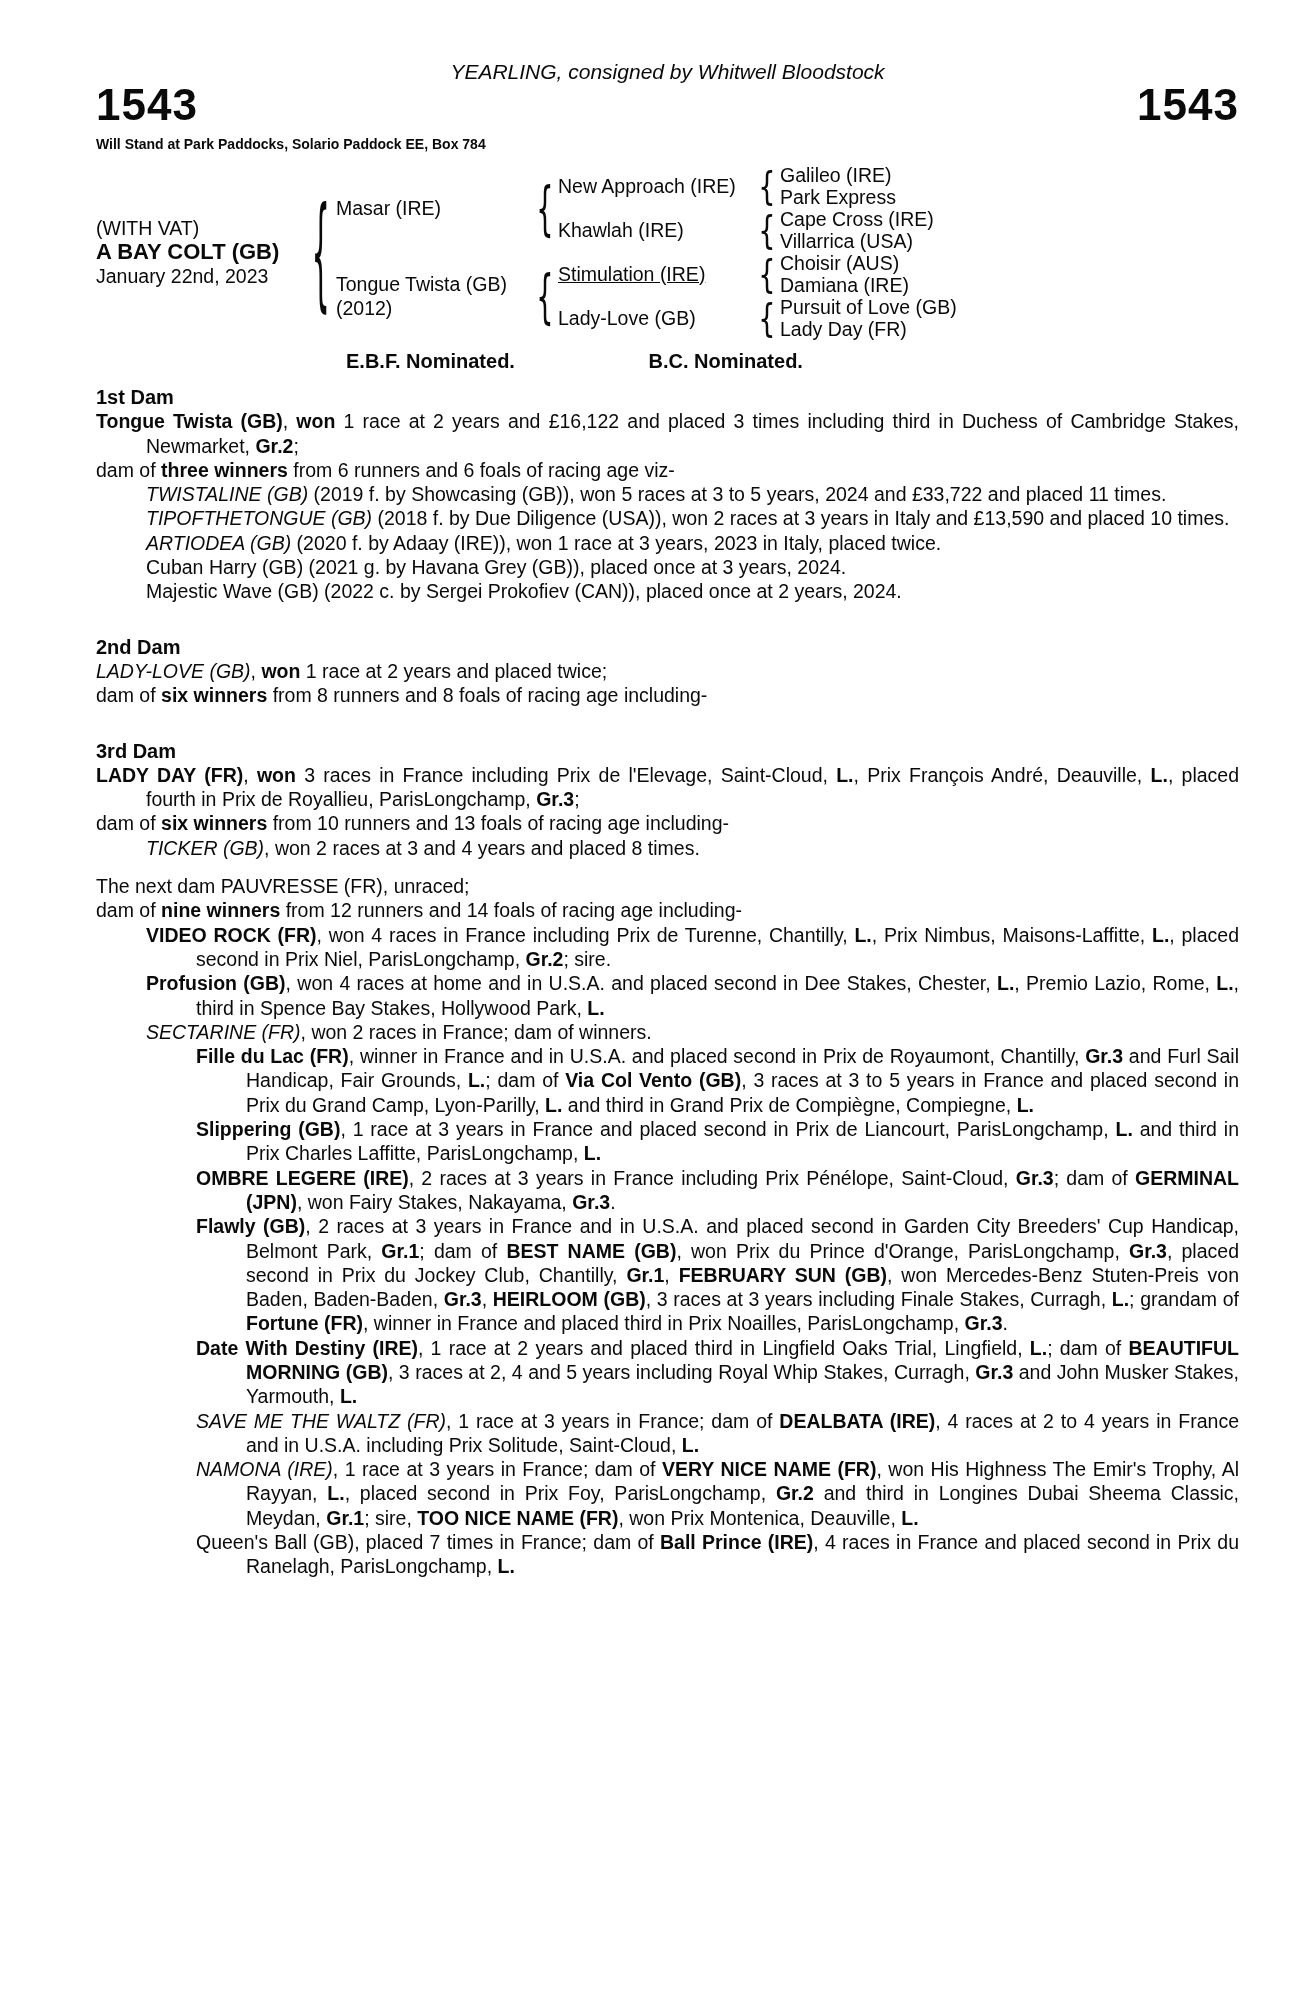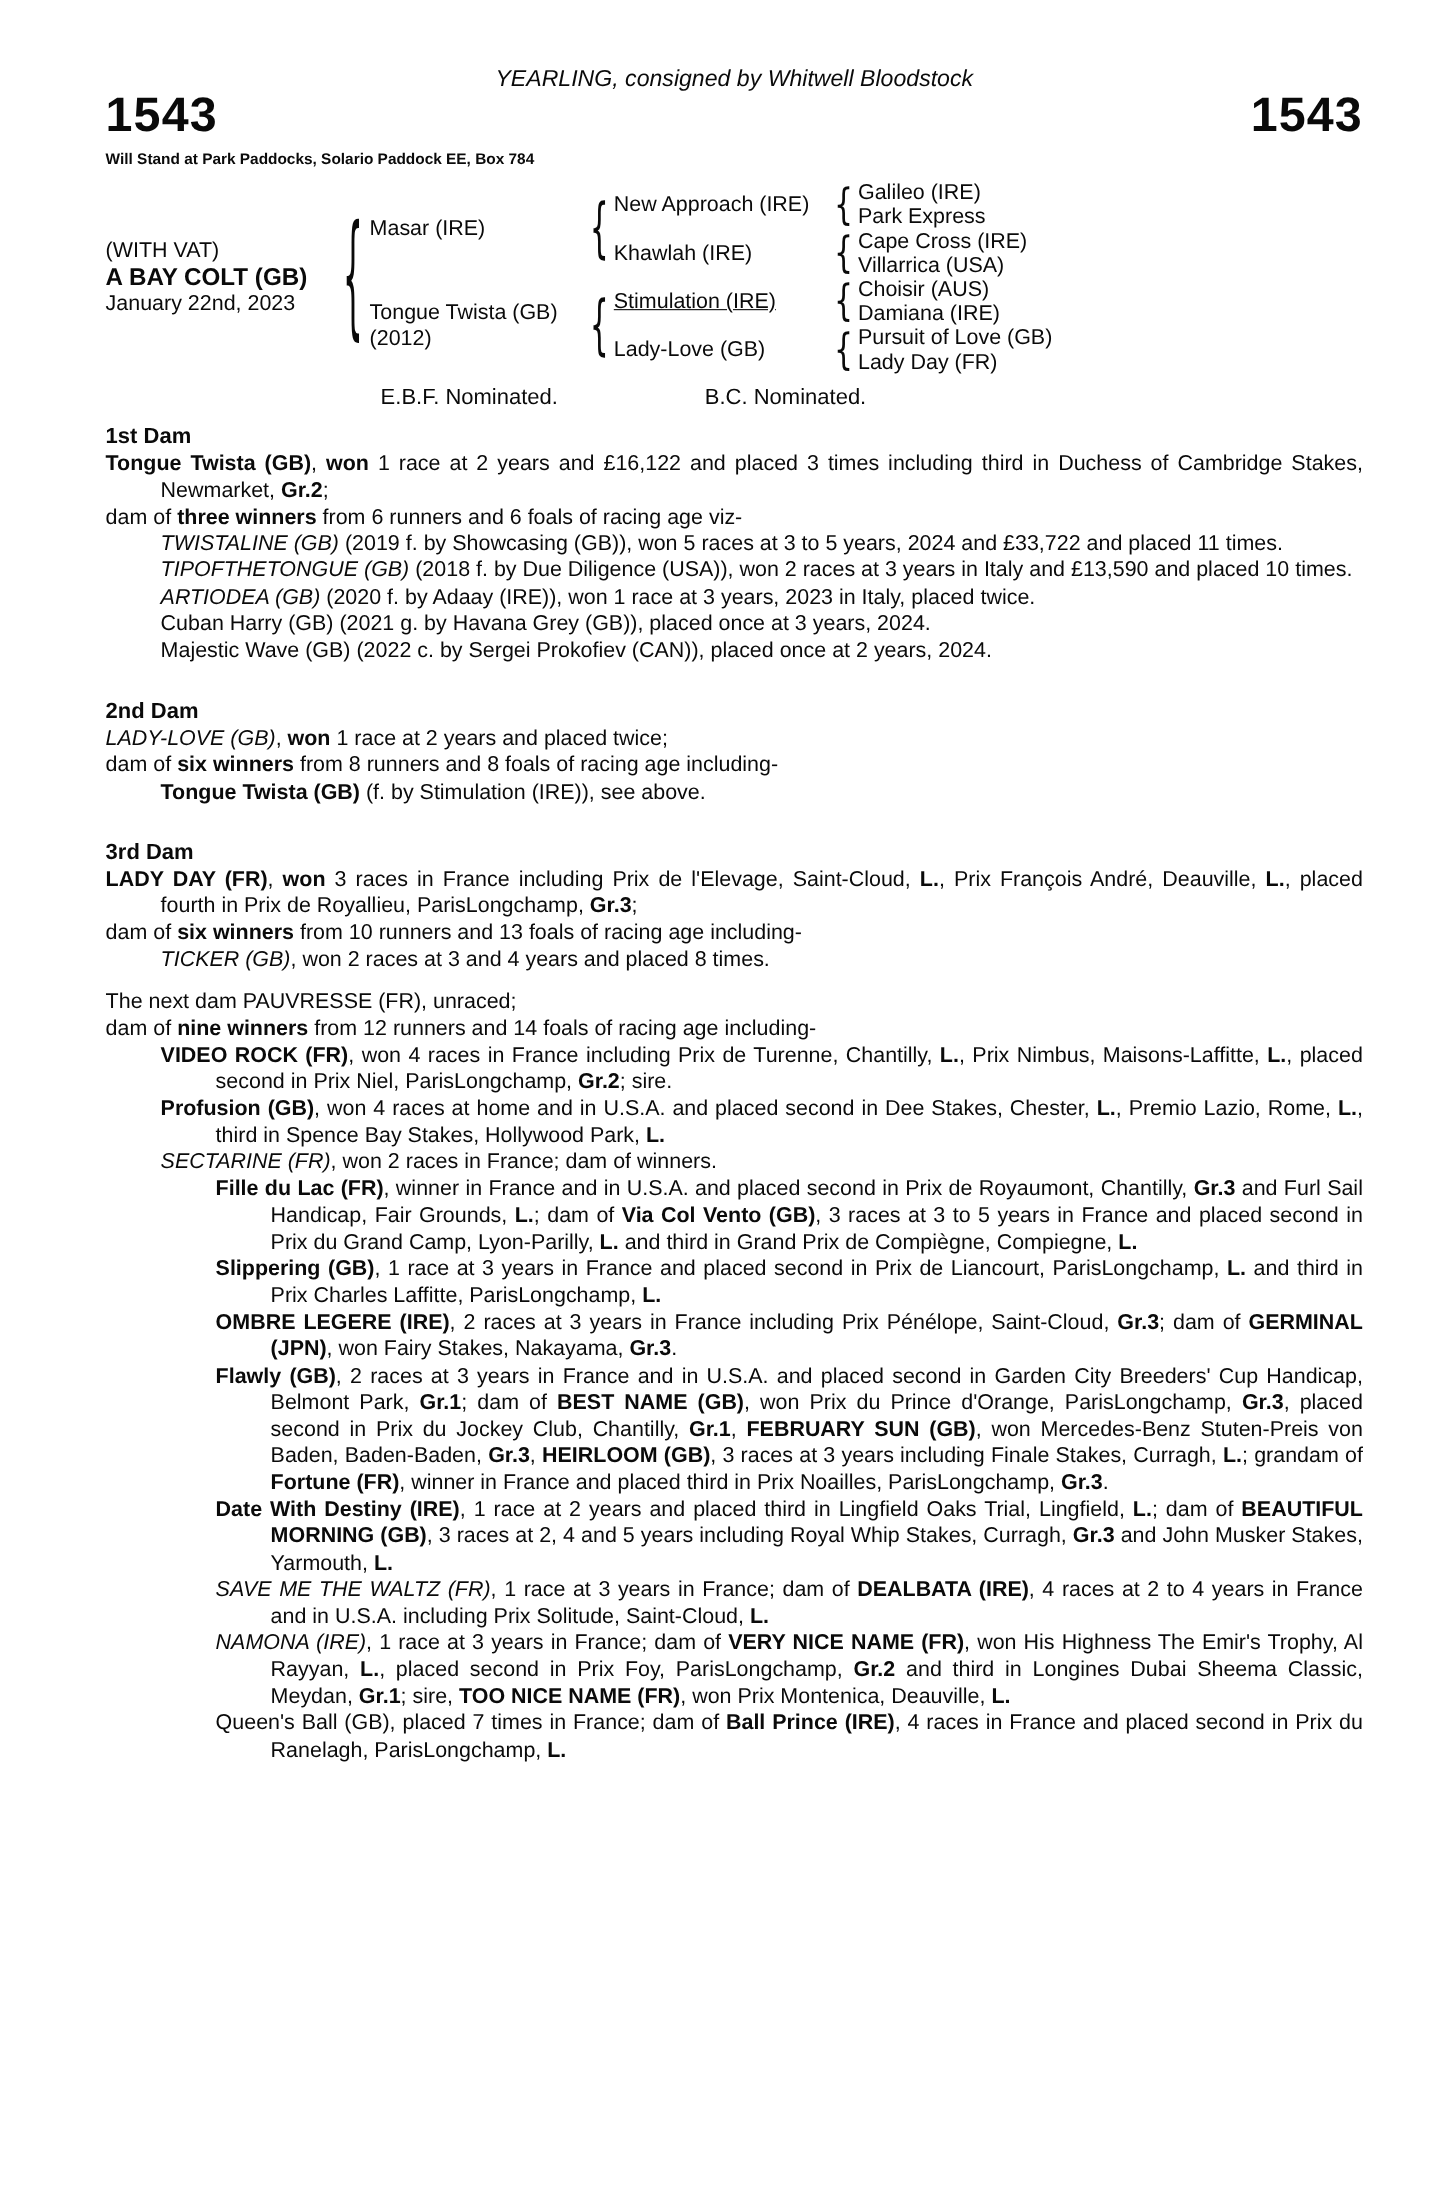--- a/index.html
+++ b/index.html
@@ -58,21 +58,21 @@
   .g3-7{grid-column:7;grid-row:8;}
   .brace{display:flex;align-items:center;justify-content:center;overflow:visible;}
   .brace>span{
     display:block;font-family:"DejaVu Sans",sans-serif;font-size:34px;line-height:34px;
     transform-origin:center center;color:#0a0a0a;
   }
   .b-sm>span{transform:scaleX(.8) scaleY(1.15);}
   .b-md>span{transform:scaleX(.8) scaleY(1.75);}
   .b-big>span{transform:scaleX(.85) scaleY(3.6);}
 
-  .nominations{margin-top:9px;font-weight:normal;font-size:20px;line-height:24px;}
+  .nominations{margin-top:9px;font-weight:bold;font-size:20px;line-height:24px;}
   .nominations .ebf{margin-left:250px;}
   .nominations .bc{margin-left:128px;}
 
   
   .sections{margin-top:12px;font-size:19.5px;line-height:24.3px;}
   .section{margin-top:31px;}
   .section:first-child{margin-top:12px;}
   .section.no-heading{margin-top:14px;}
   .sec-heading{margin:0;font-weight:bold;font-size:20px;}
   .para{margin:0;text-align:justify;}
@@ -163,21 +163,20 @@
         <p class="para ind1"><span class="i">TWISTALINE (GB)</span><span> (2019 f. by Showcasing (GB)), won 5 races at 3 to 5 years, 2024 and £33,722 and placed 11 times.</span></p>
         <p class="para ind1"><span class="i">TIPOFTHETONGUE (GB)</span><span> (2018 f. by Due Diligence (USA)), won 2 races at 3 years in Italy and £13,590 and placed 10 times.</span></p>
         <p class="para ind1"><span class="i">ARTIODEA (GB)</span><span> (2020 f. by Adaay (IRE)), won 1 race at 3 years, 2023 in Italy, placed twice.</span></p>
         <p class="para ind1"><span>Cuban Harry (GB) (2021 g. by Havana Grey (GB)), placed once at 3 years, 2024.</span></p>
         <p class="para ind1"><span>Majestic Wave (GB) (2022 c. by Sergei Prokofiev (CAN)), placed once at 2 years, 2024.</span></p>
       </div>
       <div class="section">
         <p class="sec-heading">2nd Dam</p>
         <p class="para ind0"><span class="i">LADY-LOVE (GB)</span><span>, </span><span class="b">won</span><span> 1 race at 2 years and placed twice;</span></p>
         <p class="para ind0"><span>dam of </span><span class="b">six winners</span><span> from 8 runners and 8 foals of racing age including-</span></p>
-        <p class="para ind1"><span class="b">Tongue Twista (GB)</span><span> (f. by Stimulation (IRE)), see above.</span></p>
       </div>
       <div class="section">
         <p class="sec-heading">3rd Dam</p>
         <p class="para ind0"><span class="b">LADY DAY (FR)</span><span>, </span><span class="b">won</span><span> 3 races in France including Prix de l'Elevage, Saint-Cloud, </span><span class="b">L.</span><span>, Prix François André, Deauville, </span><span class="b">L.</span><span>, placed fourth in Prix de Royallieu, ParisLongchamp, </span><span class="b">Gr.3</span><span>;</span></p>
         <p class="para ind0"><span>dam of </span><span class="b">six winners</span><span> from 10 runners and 13 foals of racing age including-</span></p>
         <p class="para ind1"><span class="i">TICKER (GB)</span><span>, won 2 races at 3 and 4 years and placed 8 times.</span></p>
       </div>
       <div class="section no-heading">
         <p class="para ind0"><span>The next dam PAUVRESSE (FR), unraced;</span></p>
         <p class="para ind0"><span>dam of </span><span class="b">nine winners</span><span> from 12 runners and 14 foals of racing age including-</span></p>

